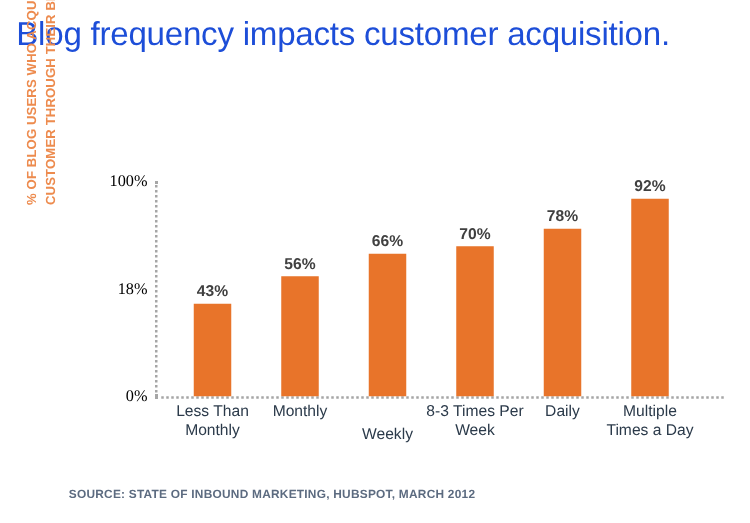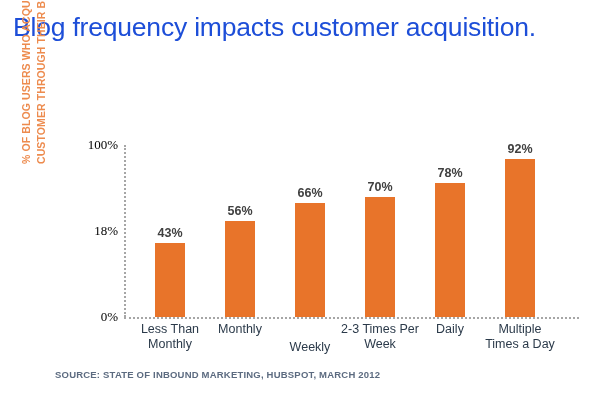--- a/index.html
+++ b/index.html
@@ -144,21 +144,21 @@
     text-align: center;
     font-size: 12.5px;
     color: #2b3a4a;
     line-height: 15px;
   }
 
   
   #source {
     position: absolute;
     left: 55px;
-    top: 369px;
+    top: 390px;
     font-size: 9.5px;
     font-weight: 700;
     letter-spacing: 0.2px;
     color: #5c6b80;
     white-space: nowrap;
   }
 </style>
 </head>
 <body>
 
@@ -213,21 +213,21 @@
       <div>Less Than</div>
       <div>Monthly</div>
     </div>
     <div class="cat-label" style="left: 192px;">
       <div>Monthly</div>
     </div>
     <div class="cat-label" style="left: 262px; margin-top: 18px;">
       <div>Weekly</div>
     </div>
     <div class="cat-label" style="left: 332px;">
-      <div>2-3 Times Per</div>
+      <div>8-3 Times Per</div>
       <div>Week</div>
     </div>
     <div class="cat-label" style="left: 472px;">
       <div>Multiple</div>
       <div>Times a Day</div>
     </div>
     <div class="cat-label" style="left: 402px;">
       <div>Daily</div>
     </div>
   </div>

